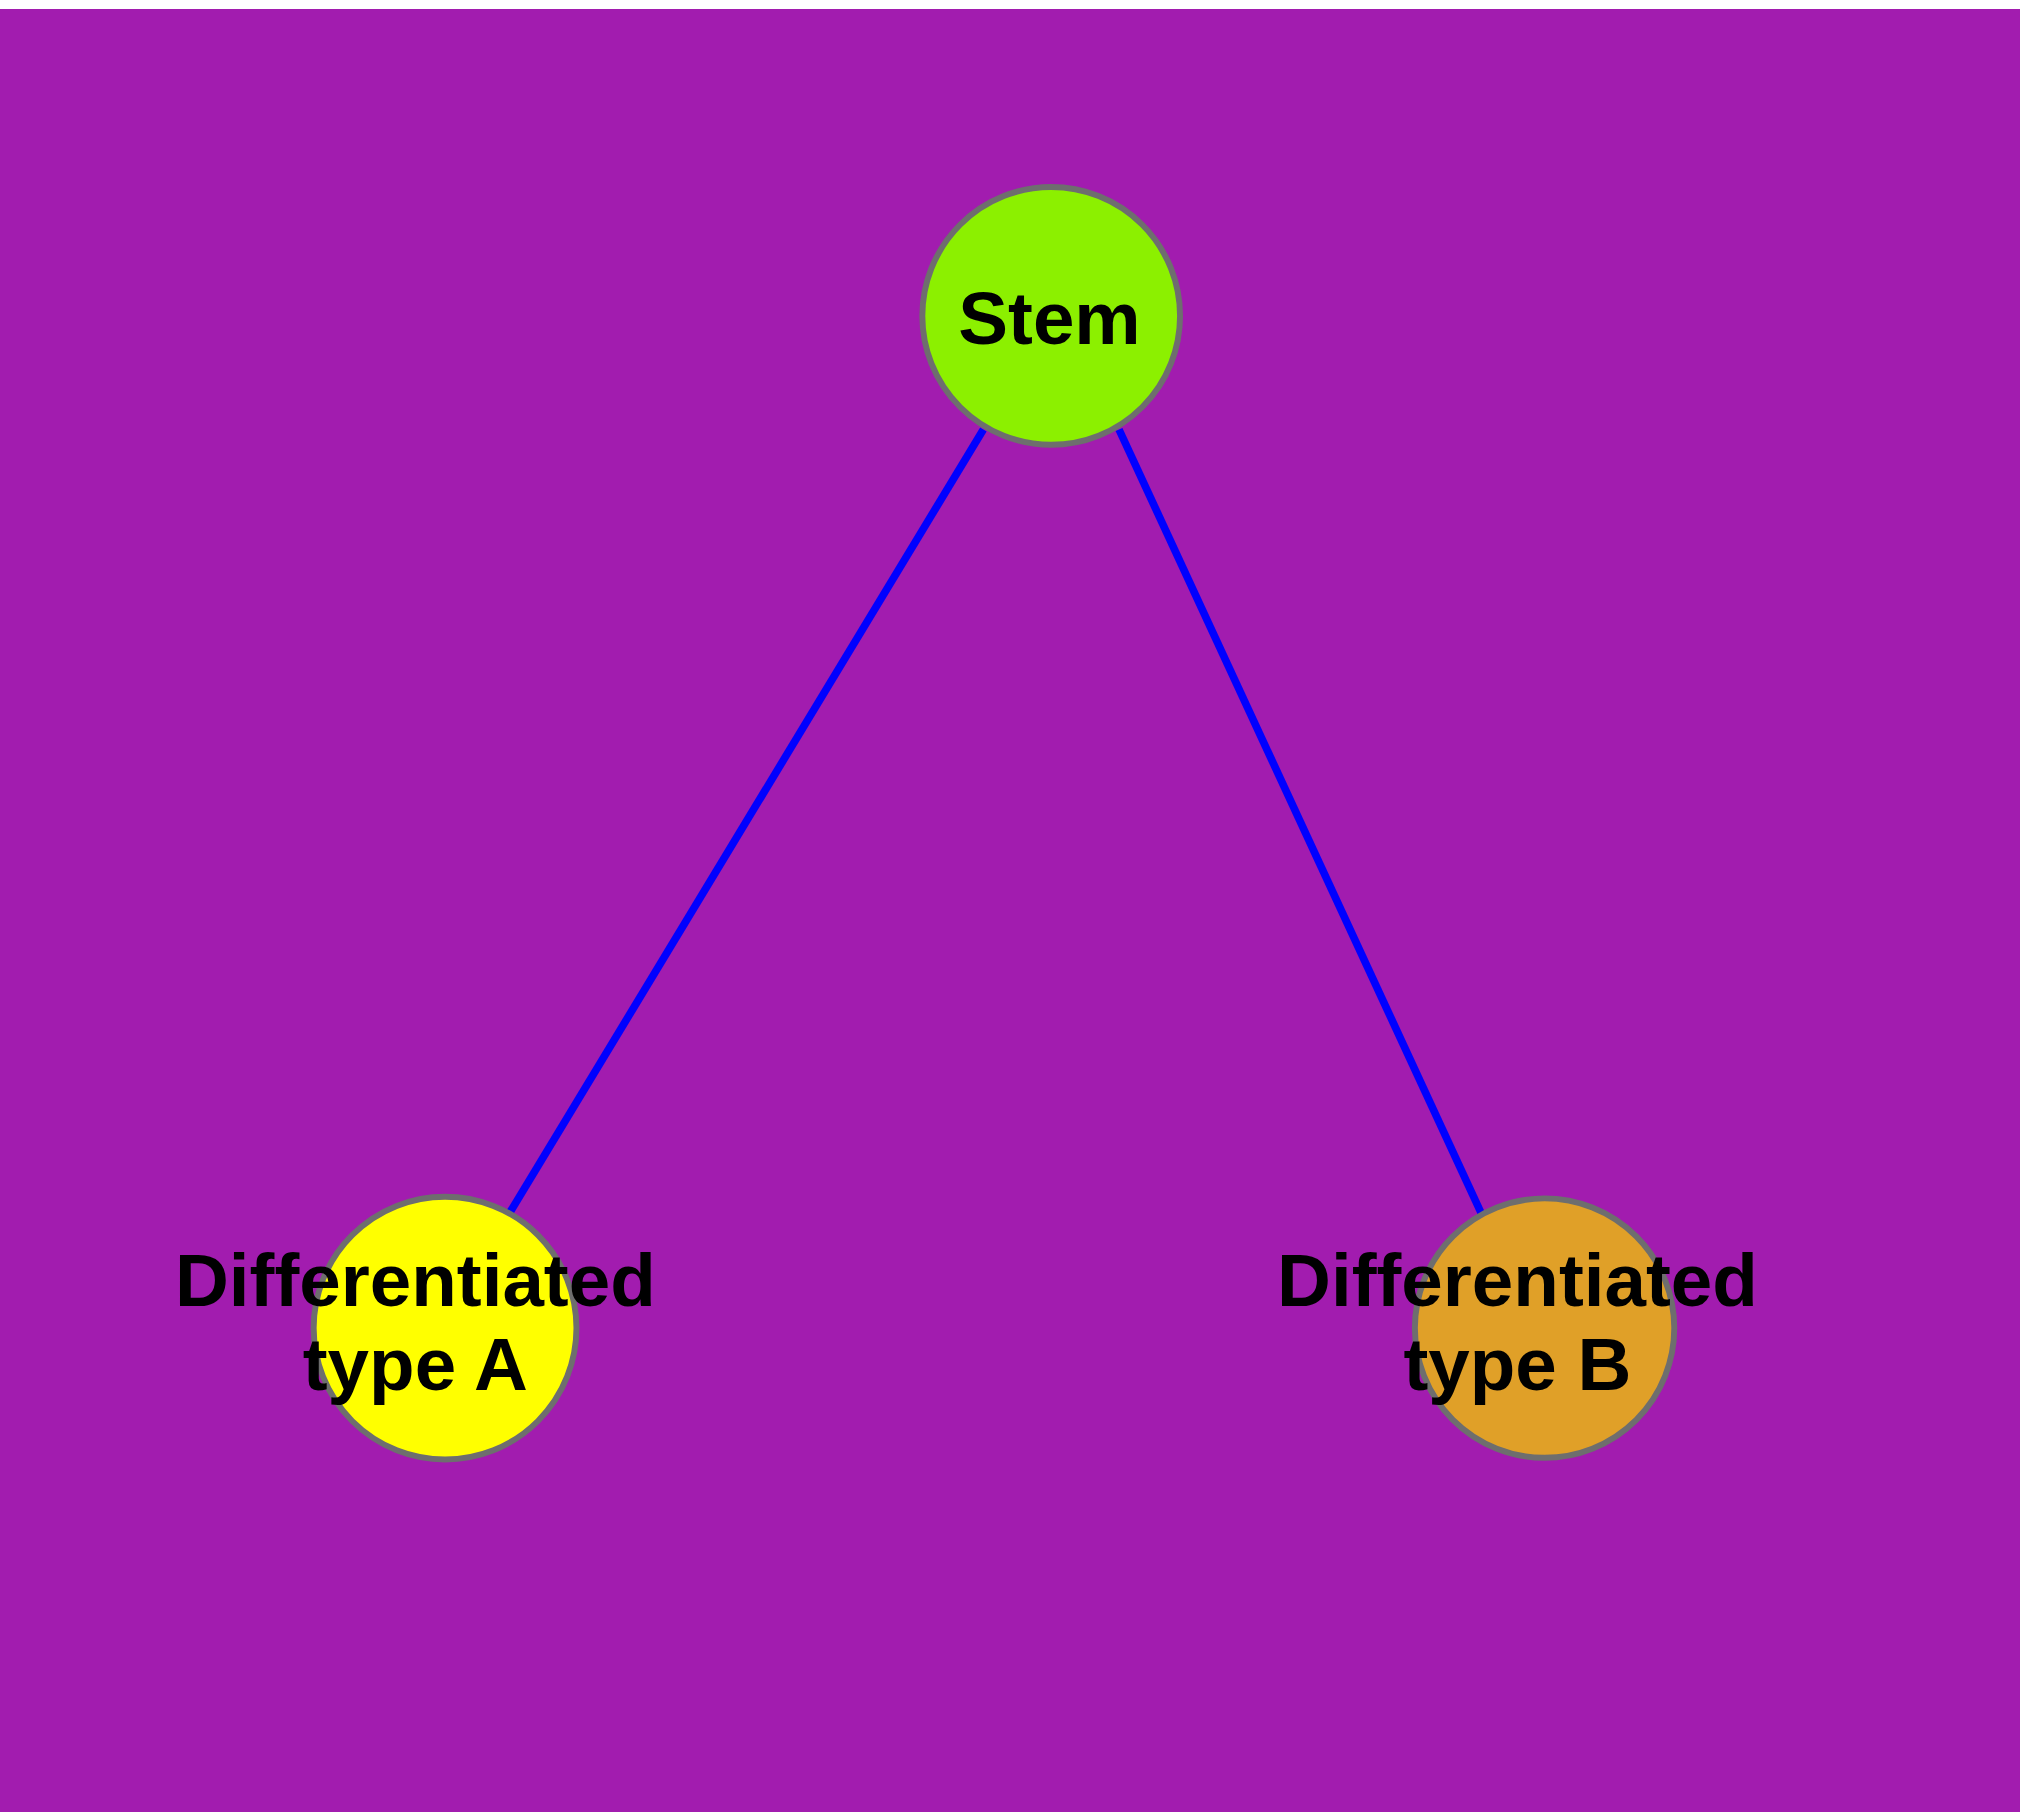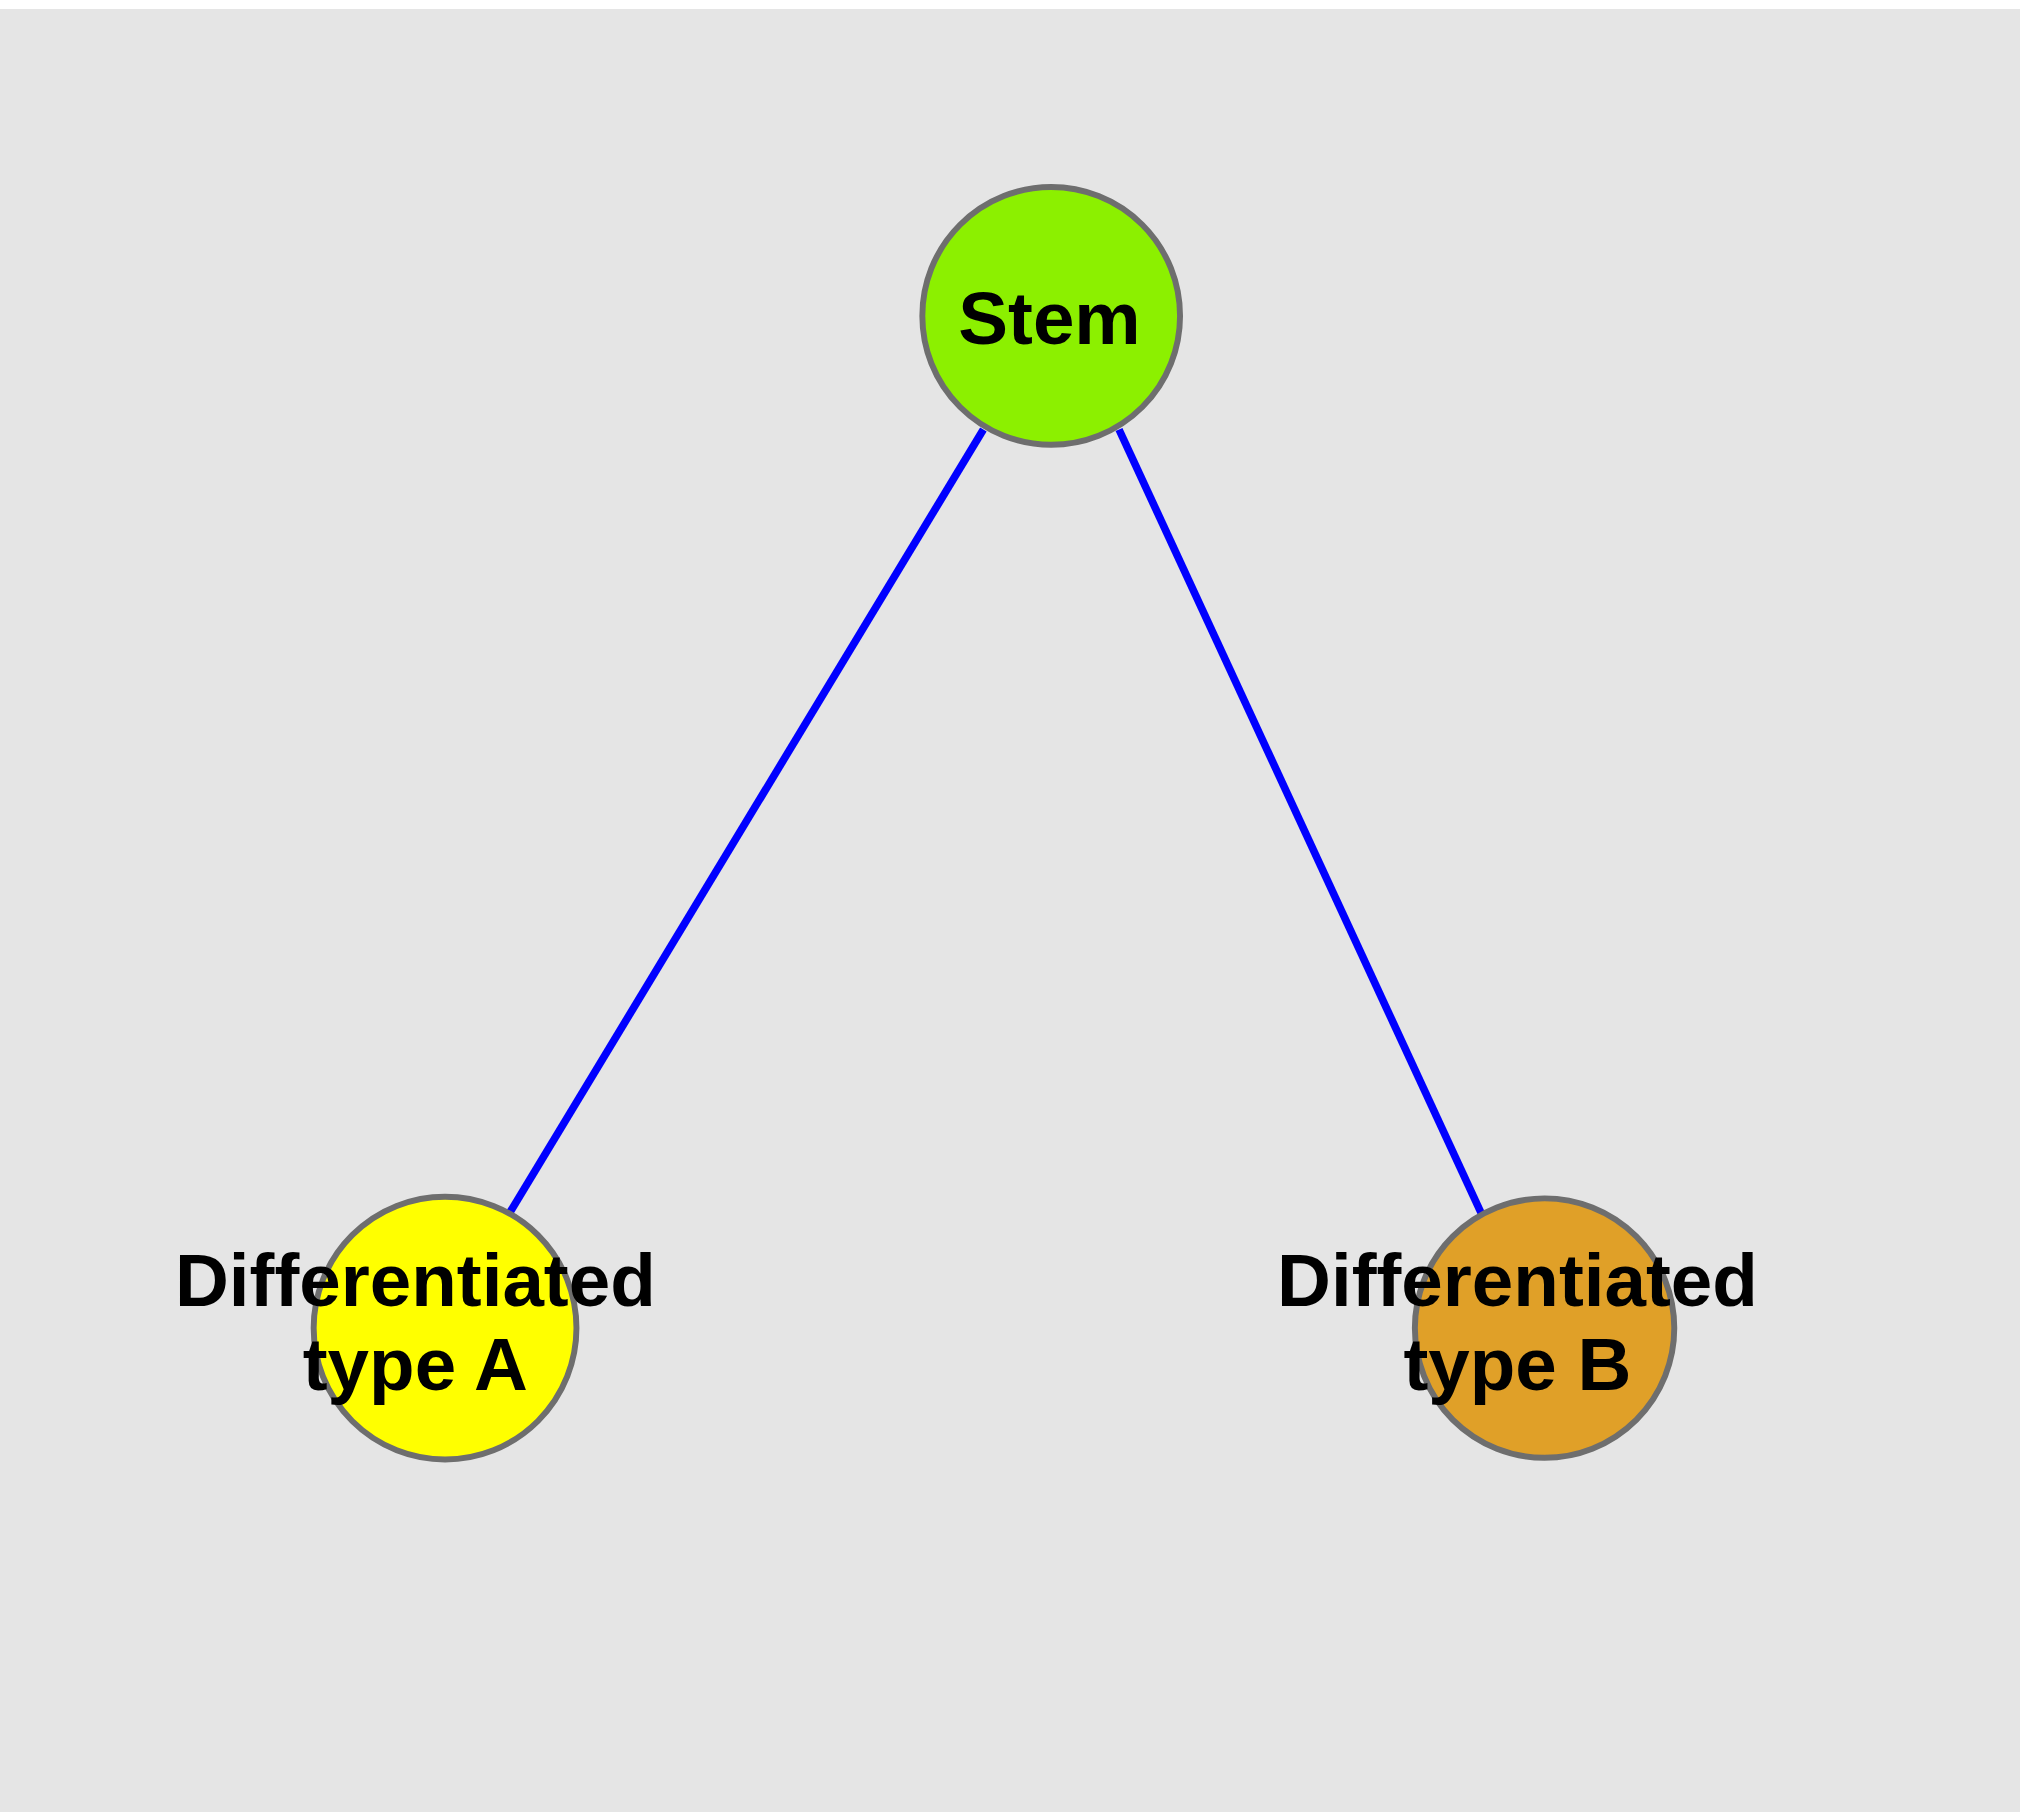--- a/index.html
+++ b/index.html
@@ -45,21 +45,21 @@
     paint-order: normal;
   }
   .node-label.big {
     font-size: 88px;
   }
 </style>
 </head>
 <body>
 
 <div id="canvas-root" style="background: rgb(255, 255, 255);">
-  <div id="graph-surface" style="background: #e5e5e5;">
+  <div id="graph-surface" style="background: #a21caf;">
     <svg class="graph-svg" viewBox="0 0 2384 2128" xmlns="http://www.w3.org/2000/svg">
 
       <g>
         <line id="edge0" stroke-linecap="butt" x1="1160" y1="496" x2="600" y2="1422" stroke="#0000ff" stroke-width="9"></line>
         <line id="edge1" stroke-linecap="butt" x1="1320" y1="496" x2="1748" y2="1422" stroke="#0000ff" stroke-width="9"></line>
       </g>
 
       <g>
         <circle id="node0" cx="1240" cy="362" r="152" fill="#8cf000" stroke="#6e6e6e" stroke-width="7"></circle>
         <circle id="node1" cx="525" cy="1556" r="155" fill="#ffff00" stroke="#6e6e6e" stroke-width="7"></circle>

